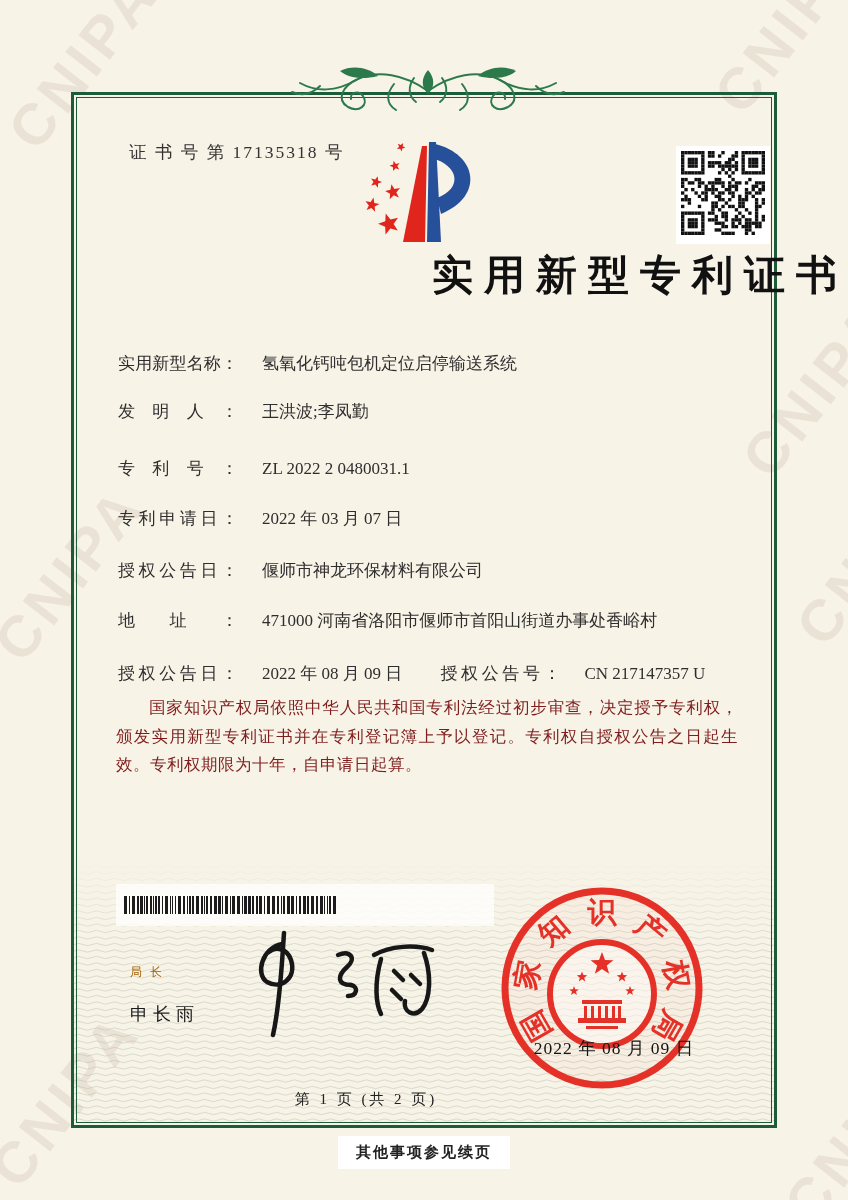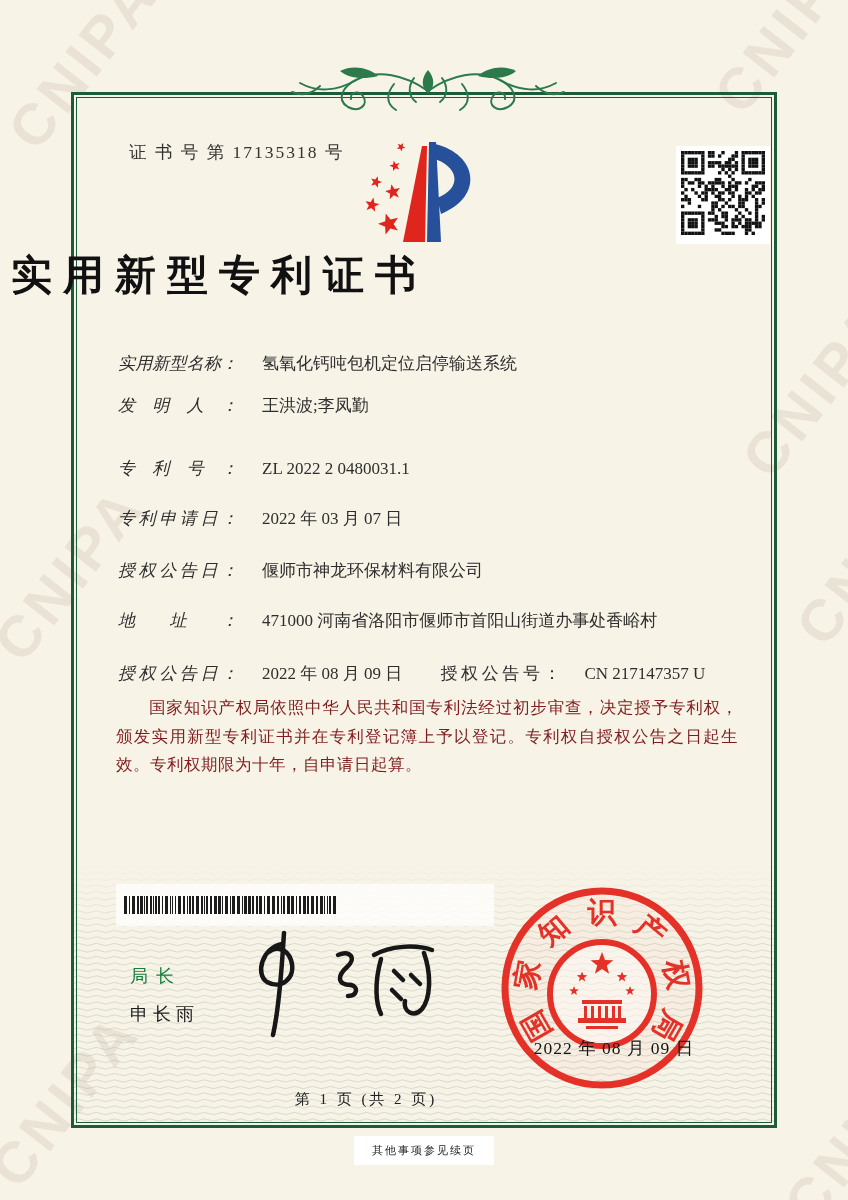--- a/index.html
+++ b/index.html
@@ -15,45 +15,45 @@
   .frame-inner{position:absolute;inset:2px;border:1px solid #1d5c3a;}
   .ornament{position:absolute;z-index:3;left:282px;top:64px;}
   
   #waves{position:absolute;z-index:1;left:74px;top:856px;}
   .wave-fade{position:absolute;z-index:1;left:74px;top:856px;width:700px;height:90px;
       background:linear-gradient(180deg,#f8f3e7 0%,rgba(248,243,231,0) 100%);}
   
   .cert-no{position:absolute;z-index:4;left:113px;top:140px;font-size:17.5px;letter-spacing:2px;color:#333;margin-left:16px;}
   .logo{position:absolute;z-index:4;left:343px;top:134px;}
   .qr-wrap{position:absolute;z-index:4;left:676px;top:146px;background:#fff;padding:5px;}
-  .title{position:absolute;z-index:4;left:0;top:248px;width:848px;text-align:left;
+  .title{position:absolute;z-index:4;left:0;top:248px;width:848px;text-align:right;
       font-size:41px;font-weight:700;letter-spacing:11px;text-indent:11px;color:#111;}
   
   .fields{position:absolute;z-index:4;left:118px;top:352px;width:630px;font-size:17px;}
   .frow{position:absolute;left:0;white-space:nowrap;}
-  .flabel{display:inline-block;width:120px;text-align:justify;text-align-last:justify;color:#2e2e2e;font-style:italic;}
+  .flabel{display:inline-block;width:120px;text-align:justify;text-align-last:justify;color:#2e2e2e;}
   .fvalue{margin-left:24px;color:#2e2e2e;}
   .flabel2{display:inline-block;width:120px;text-align:justify;text-align-last:justify;margin-left:34px;}
   
   .body-text{position:absolute;z-index:4;left:116px;top:694px;width:622px;font-size:16.5px;
       line-height:28.5px;text-align:justify;color:#7f1d1d;}
   .body-text p{margin:0;text-indent:2em;letter-spacing:0.5px;}
   
   .bc-patch{position:absolute;z-index:3;left:116px;top:884px;width:378px;height:42px;background:rgba(255,255,255,0.75);}
   #barcode{position:absolute;z-index:4;left:124px;top:896px;}
-  .signer-title{position:absolute;z-index:4;left:130px;top:964px;font-size:18px;letter-spacing:8px;color:#15803d;}
+  .signer-title{position:absolute;z-index:4;left:130px;top:964px;font-size:12px;letter-spacing:8px;color:#a16207;}
   .signer-name{position:absolute;z-index:4;left:130px;top:1002px;font-size:18px;letter-spacing:5px;color:#1c1c1c;}
   .signature{position:absolute;z-index:4;left:238px;top:928px;}
   .seal{position:absolute;z-index:4;left:494px;top:880px;opacity:0.95;}
   .seal-date{position:absolute;z-index:5;left:514px;top:1036px;width:200px;text-align:center;
       font-size:17.5px;letter-spacing:1px;color:#141414;}
   .page-no{position:absolute;z-index:4;left:0;top:1090px;width:732px;text-align:center;
       font-size:15px;letter-spacing:3px;color:#222;}
   .cont-note{position:absolute;z-index:4;left:50%;top:1136px;transform:translateX(-50%);
-      background:#ffffff;padding:7px 18px;font-size:11px;letter-spacing:2px;color:#222;}
+      background:#ffffff;padding:7px 18px;font-size:15px;letter-spacing:2px;color:#222;font-weight:bold;}
 </style>
 </head>
 <body>
 
 <div class="page">
 
   <svg id="waves" width="700" height="270" viewBox="0 0 700 270">
       <path d="M0 4.0 q4.5 -2.3 9 0 q4.5 2.3 9 0 q4.5 -2.3 9 0 q4.5 2.3 9 0 q4.5 -2.3 9 0 q4.5 2.3 9 0 q4.5 -2.3 9 0 q4.5 2.3 9 0 q4.5 -2.3 9 0 q4.5 2.3 9 0 q4.5 -2.3 9 0 q4.5 2.3 9 0 q4.5 -2.3 9 0 q4.5 2.3 9 0 q4.5 -2.3 9 0 q4.5 2.3 9 0 q4.5 -2.3 9 0 q4.5 2.3 9 0 q4.5 -2.3 9 0 q4.5 2.3 9 0 q4.5 -2.3 9 0 q4.5 2.3 9 0 q4.5 -2.3 9 0 q4.5 2.3 9 0 q4.5 -2.3 9 0 q4.5 2.3 9 0 q4.5 -2.3 9 0 q4.5 2.3 9 0 q4.5 -2.3 9 0 q4.5 2.3 9 0 q4.5 -2.3 9 0 q4.5 2.3 9 0 q4.5 -2.3 9 0 q4.5 2.3 9 0 q4.5 -2.3 9 0 q4.5 2.3 9 0 q4.5 -2.3 9 0 q4.5 2.3 9 0 q4.5 -2.3 9 0 q4.5 2.3 9 0 q4.5 -2.3 9 0 q4.5 2.3 9 0 q4.5 -2.3 9 0 q4.5 2.3 9 0 q4.5 -2.3 9 0 q4.5 2.3 9 0 q4.5 -2.3 9 0 q4.5 2.3 9 0 q4.5 -2.3 9 0 q4.5 2.3 9 0 q4.5 -2.3 9 0 q4.5 2.3 9 0 q4.5 -2.3 9 0 q4.5 2.3 9 0 q4.5 -2.3 9 0 q4.5 2.3 9 0 q4.5 -2.3 9 0 q4.5 2.3 9 0 q4.5 -2.3 9 0 q4.5 2.3 9 0 q4.5 -2.3 9 0 q4.5 2.3 9 0 q4.5 -2.3 9 0 q4.5 2.3 9 0 q4.5 -2.3 9 0 q4.5 2.3 9 0 q4.5 -2.3 9 0 q4.5 2.3 9 0 q4.5 -2.3 9 0 q4.5 2.3 9 0 q4.5 -2.3 9 0 q4.5 2.3 9 0 q4.5 -2.3 9 0 q4.5 2.3 9 0 q4.5 -2.3 9 0 q4.5 2.3 9 0 q4.5 -2.3 9 0 q4.5 2.3 9 0" stroke="#b3c2b2" stroke-width="0.9" fill="none" opacity="0.55"></path>
       <path d="M0 10.5 q4.5 -2.3 9 0 q4.5 2.3 9 0 q4.5 -2.3 9 0 q4.5 2.3 9 0 q4.5 -2.3 9 0 q4.5 2.3 9 0 q4.5 -2.3 9 0 q4.5 2.3 9 0 q4.5 -2.3 9 0 q4.5 2.3 9 0 q4.5 -2.3 9 0 q4.5 2.3 9 0 q4.5 -2.3 9 0 q4.5 2.3 9 0 q4.5 -2.3 9 0 q4.5 2.3 9 0 q4.5 -2.3 9 0 q4.5 2.3 9 0 q4.5 -2.3 9 0 q4.5 2.3 9 0 q4.5 -2.3 9 0 q4.5 2.3 9 0 q4.5 -2.3 9 0 q4.5 2.3 9 0 q4.5 -2.3 9 0 q4.5 2.3 9 0 q4.5 -2.3 9 0 q4.5 2.3 9 0 q4.5 -2.3 9 0 q4.5 2.3 9 0 q4.5 -2.3 9 0 q4.5 2.3 9 0 q4.5 -2.3 9 0 q4.5 2.3 9 0 q4.5 -2.3 9 0 q4.5 2.3 9 0 q4.5 -2.3 9 0 q4.5 2.3 9 0 q4.5 -2.3 9 0 q4.5 2.3 9 0 q4.5 -2.3 9 0 q4.5 2.3 9 0 q4.5 -2.3 9 0 q4.5 2.3 9 0 q4.5 -2.3 9 0 q4.5 2.3 9 0 q4.5 -2.3 9 0 q4.5 2.3 9 0 q4.5 -2.3 9 0 q4.5 2.3 9 0 q4.5 -2.3 9 0 q4.5 2.3 9 0 q4.5 -2.3 9 0 q4.5 2.3 9 0 q4.5 -2.3 9 0 q4.5 2.3 9 0 q4.5 -2.3 9 0 q4.5 2.3 9 0 q4.5 -2.3 9 0 q4.5 2.3 9 0 q4.5 -2.3 9 0 q4.5 2.3 9 0 q4.5 -2.3 9 0 q4.5 2.3 9 0 q4.5 -2.3 9 0 q4.5 2.3 9 0 q4.5 -2.3 9 0 q4.5 2.3 9 0 q4.5 -2.3 9 0 q4.5 2.3 9 0 q4.5 -2.3 9 0 q4.5 2.3 9 0 q4.5 -2.3 9 0 q4.5 2.3 9 0 q4.5 -2.3 9 0 q4.5 2.3 9 0 q4.5 -2.3 9 0 q4.5 2.3 9 0" stroke="#b3c2b2" stroke-width="0.9" fill="none" opacity="0.55"></path>
       <path d="M0 17.0 q4.5 -2.3 9 0 q4.5 2.3 9 0 q4.5 -2.3 9 0 q4.5 2.3 9 0 q4.5 -2.3 9 0 q4.5 2.3 9 0 q4.5 -2.3 9 0 q4.5 2.3 9 0 q4.5 -2.3 9 0 q4.5 2.3 9 0 q4.5 -2.3 9 0 q4.5 2.3 9 0 q4.5 -2.3 9 0 q4.5 2.3 9 0 q4.5 -2.3 9 0 q4.5 2.3 9 0 q4.5 -2.3 9 0 q4.5 2.3 9 0 q4.5 -2.3 9 0 q4.5 2.3 9 0 q4.5 -2.3 9 0 q4.5 2.3 9 0 q4.5 -2.3 9 0 q4.5 2.3 9 0 q4.5 -2.3 9 0 q4.5 2.3 9 0 q4.5 -2.3 9 0 q4.5 2.3 9 0 q4.5 -2.3 9 0 q4.5 2.3 9 0 q4.5 -2.3 9 0 q4.5 2.3 9 0 q4.5 -2.3 9 0 q4.5 2.3 9 0 q4.5 -2.3 9 0 q4.5 2.3 9 0 q4.5 -2.3 9 0 q4.5 2.3 9 0 q4.5 -2.3 9 0 q4.5 2.3 9 0 q4.5 -2.3 9 0 q4.5 2.3 9 0 q4.5 -2.3 9 0 q4.5 2.3 9 0 q4.5 -2.3 9 0 q4.5 2.3 9 0 q4.5 -2.3 9 0 q4.5 2.3 9 0 q4.5 -2.3 9 0 q4.5 2.3 9 0 q4.5 -2.3 9 0 q4.5 2.3 9 0 q4.5 -2.3 9 0 q4.5 2.3 9 0 q4.5 -2.3 9 0 q4.5 2.3 9 0 q4.5 -2.3 9 0 q4.5 2.3 9 0 q4.5 -2.3 9 0 q4.5 2.3 9 0 q4.5 -2.3 9 0 q4.5 2.3 9 0 q4.5 -2.3 9 0 q4.5 2.3 9 0 q4.5 -2.3 9 0 q4.5 2.3 9 0 q4.5 -2.3 9 0 q4.5 2.3 9 0 q4.5 -2.3 9 0 q4.5 2.3 9 0 q4.5 -2.3 9 0 q4.5 2.3 9 0 q4.5 -2.3 9 0 q4.5 2.3 9 0 q4.5 -2.3 9 0 q4.5 2.3 9 0 q4.5 -2.3 9 0 q4.5 2.3 9 0" stroke="#b3c2b2" stroke-width="0.9" fill="none" opacity="0.55"></path>
@@ -436,21 +436,21 @@
         <rect x="20.16" y="80.64" width="3.36" height="3.36" fill="#111"></rect>
       </svg>
   </div>
 
   <div class="title">实用新型专利证书</div>
 
   <div class="fields">
     <div class="frow" style="top:0">
       <span class="flabel">实用新型名称：</span><span class="fvalue">氢氧化钙吨包机定位启停输送系统</span>
     </div>
-    <div class="frow" style="top:42px">
+    <div class="frow" style="top:48px">
       <span class="flabel">发明人：</span><span class="fvalue">王洪波;李凤勤</span>
     </div>
     <div class="frow" style="top:105px">
       <span class="flabel">专利号：</span><span class="fvalue">ZL 2022 2 0480031.1</span>
     </div>
     <div class="frow" style="top:155px">
       <span class="flabel">专利申请日：</span><span class="fvalue">2022 年 03 月 07 日</span>
     </div>
     <div class="frow" style="top:207px">
       <span class="flabel">授权公告日：</span><span class="fvalue">偃师市神龙环保材料有限公司</span>

